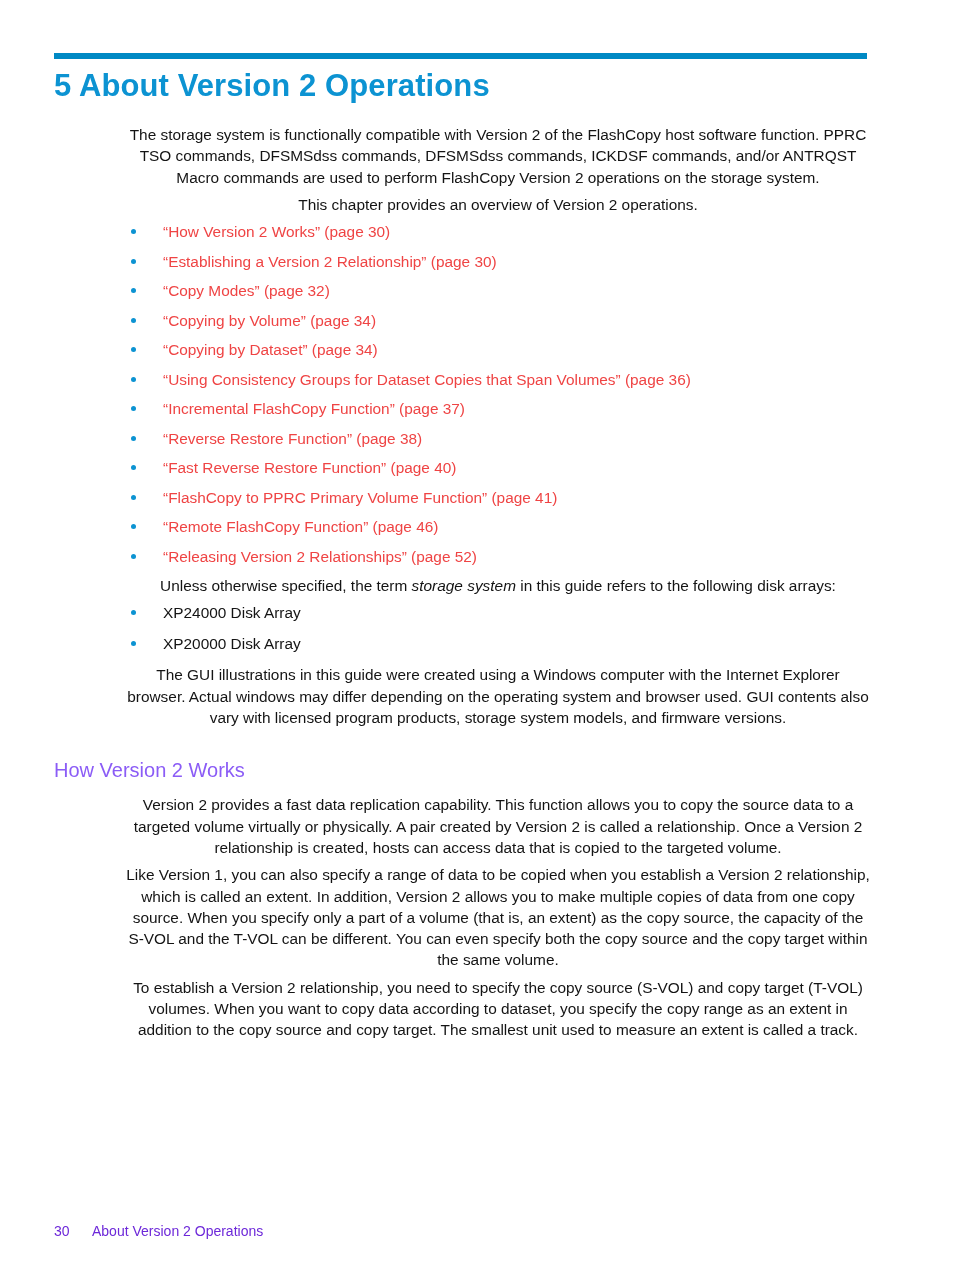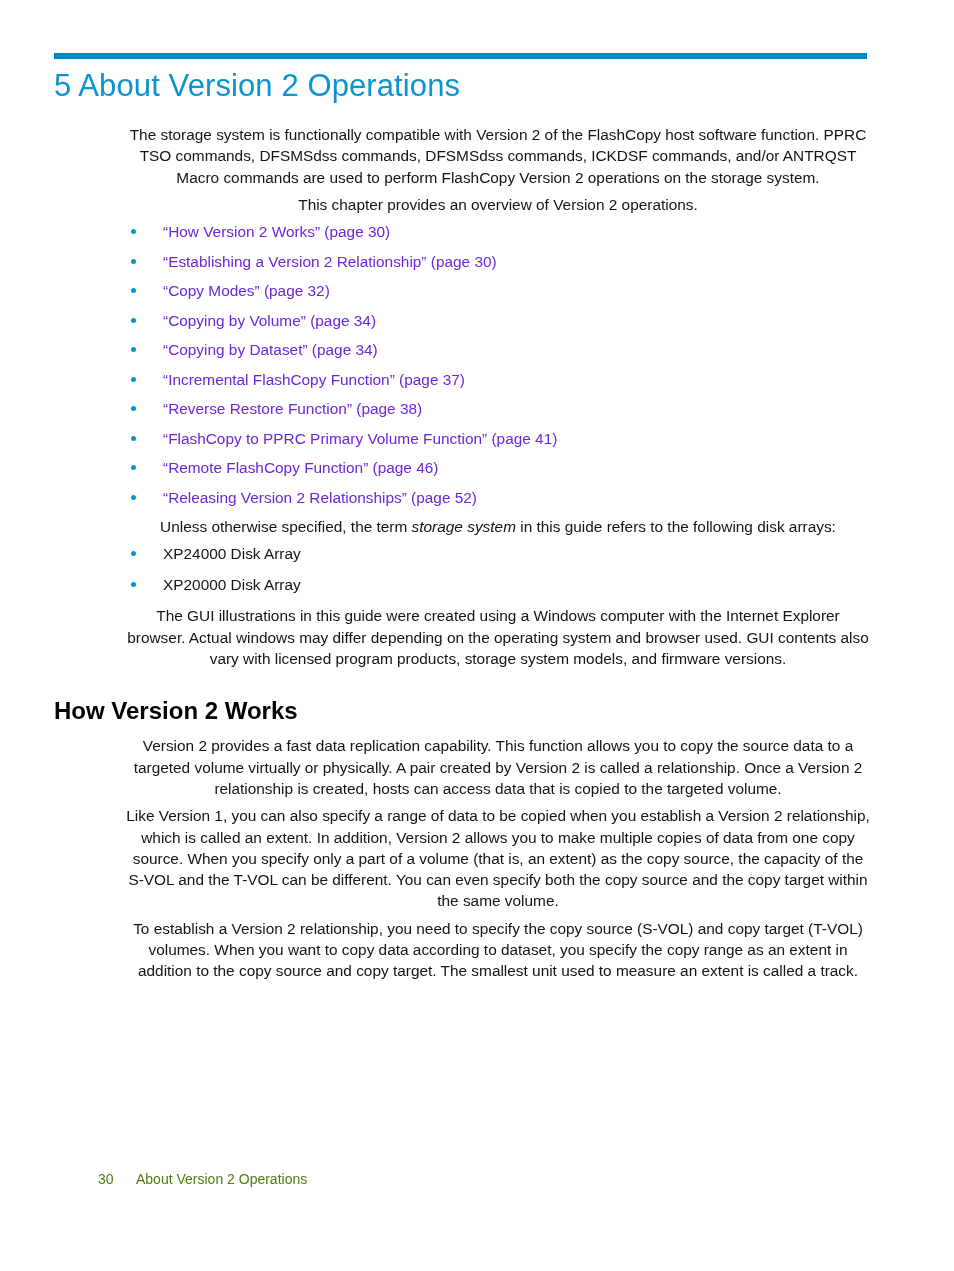--- a/index.html
+++ b/index.html
@@ -36,32 +36,32 @@
     position: absolute;
     left: 54px;
     top: 66px;
     width: 816px;
   }
 
   
   .chapter-title {
     font-size: 31px;
     line-height: 40px;
-    font-weight: normal;
+    font-weight: bold;
     color: #0c93d2;
     margin: 0 0 18px 0;
     letter-spacing: 0.1px;
   }
 
   
   .section-heading {
-    font-size: 24px;
+    font-size: 20px;
     line-height: 32px;
-    font-weight: bold;
-    color: #000000;
+    font-weight: normal;
+    color: #8b5cf6;
     margin: 26px 0 8px 0;
   }
 
   
   .body-block {
     margin-left: 72px;
     width: 744px;
   }
   p.para {
     font-size: 15.4px;
@@ -91,39 +91,38 @@
     content: "";
     position: absolute;
     left: 5px;
     top: 8px;
     width: 5px;
     height: 5px;
     border-radius: 50%;
     background: #0c93d2;
   }
   ul.bullets li .xref {
-    color: #6d28d9;
+    color: #ef4444;
   }
   ul.bullets.plain li {
     margin-bottom: 10px;
   }
   ul.bullets.plain li .plaintext {
     color: #141414;
   }
 
   
   .footer {
     position: absolute;
     left: 54px;
-    top: 1170px;
+    top: 1222px;
     width: 816px;
     font-size: 14px;
     line-height: 18px;
-    color: #4d7c0f;
-    margin-left: 44px;
+    color: #6d28d9;
   }
   .footer .pagenum {
     display: inline-block;
     width: 38px;
   }
   .footer .footer-title {
     display: inline-block;
   }
 </style>
 </head>
@@ -140,22 +139,24 @@
     <div class="body-block">
       <p class="para">The storage system is functionally compatible with Version 2 of the FlashCopy host software function. PPRC TSO commands, DFSMSdss commands, DFSMSdss commands, ICKDSF commands, and/or ANTRQST Macro commands are used to perform FlashCopy Version 2 operations on the storage system.</p>
       <p class="para">This chapter provides an overview of Version 2 operations.</p>
 
       <ul class="bullets">
         <li><a class="xref" href="#" style="text-decoration:none;">“How Version 2 Works” (page 30)</a></li>
         <li><a class="xref" href="#" style="text-decoration:none;">“Establishing a Version 2 Relationship” (page 30)</a></li>
         <li><a class="xref" href="#" style="text-decoration:none;">“Copy Modes” (page 32)</a></li>
         <li><a class="xref" href="#" style="text-decoration:none;">“Copying by Volume” (page 34)</a></li>
         <li><a class="xref" href="#" style="text-decoration:none;">“Copying by Dataset” (page 34)</a></li>
+        <li><a class="xref" href="#" style="text-decoration:none;">“Using Consistency Groups for Dataset Copies that Span Volumes” (page 36)</a></li>
         <li><a class="xref" href="#" style="text-decoration:none;">“Incremental FlashCopy Function” (page 37)</a></li>
         <li><a class="xref" href="#" style="text-decoration:none;">“Reverse Restore Function” (page 38)</a></li>
+        <li><a class="xref" href="#" style="text-decoration:none;">“Fast Reverse Restore Function” (page 40)</a></li>
         <li><a class="xref" href="#" style="text-decoration:none;">“FlashCopy to PPRC Primary Volume Function” (page 41)</a></li>
         <li><a class="xref" href="#" style="text-decoration:none;text-align:right;">“Remote FlashCopy Function” (page 46)</a></li>
         <li><a class="xref" href="#" style="text-decoration:none;">“Releasing Version 2 Relationships” (page 52)</a></li>
       </ul>
 
       <p class="para"><span>Unless otherwise specified, the term </span><em class="term">storage system</em><span> in this guide refers to the following disk arrays:</span></p>
 
       <ul class="bullets plain">
         <li><span class="plaintext">XP24000 Disk Array</span></li>
         <li><span class="plaintext">XP20000 Disk Array</span></li>

